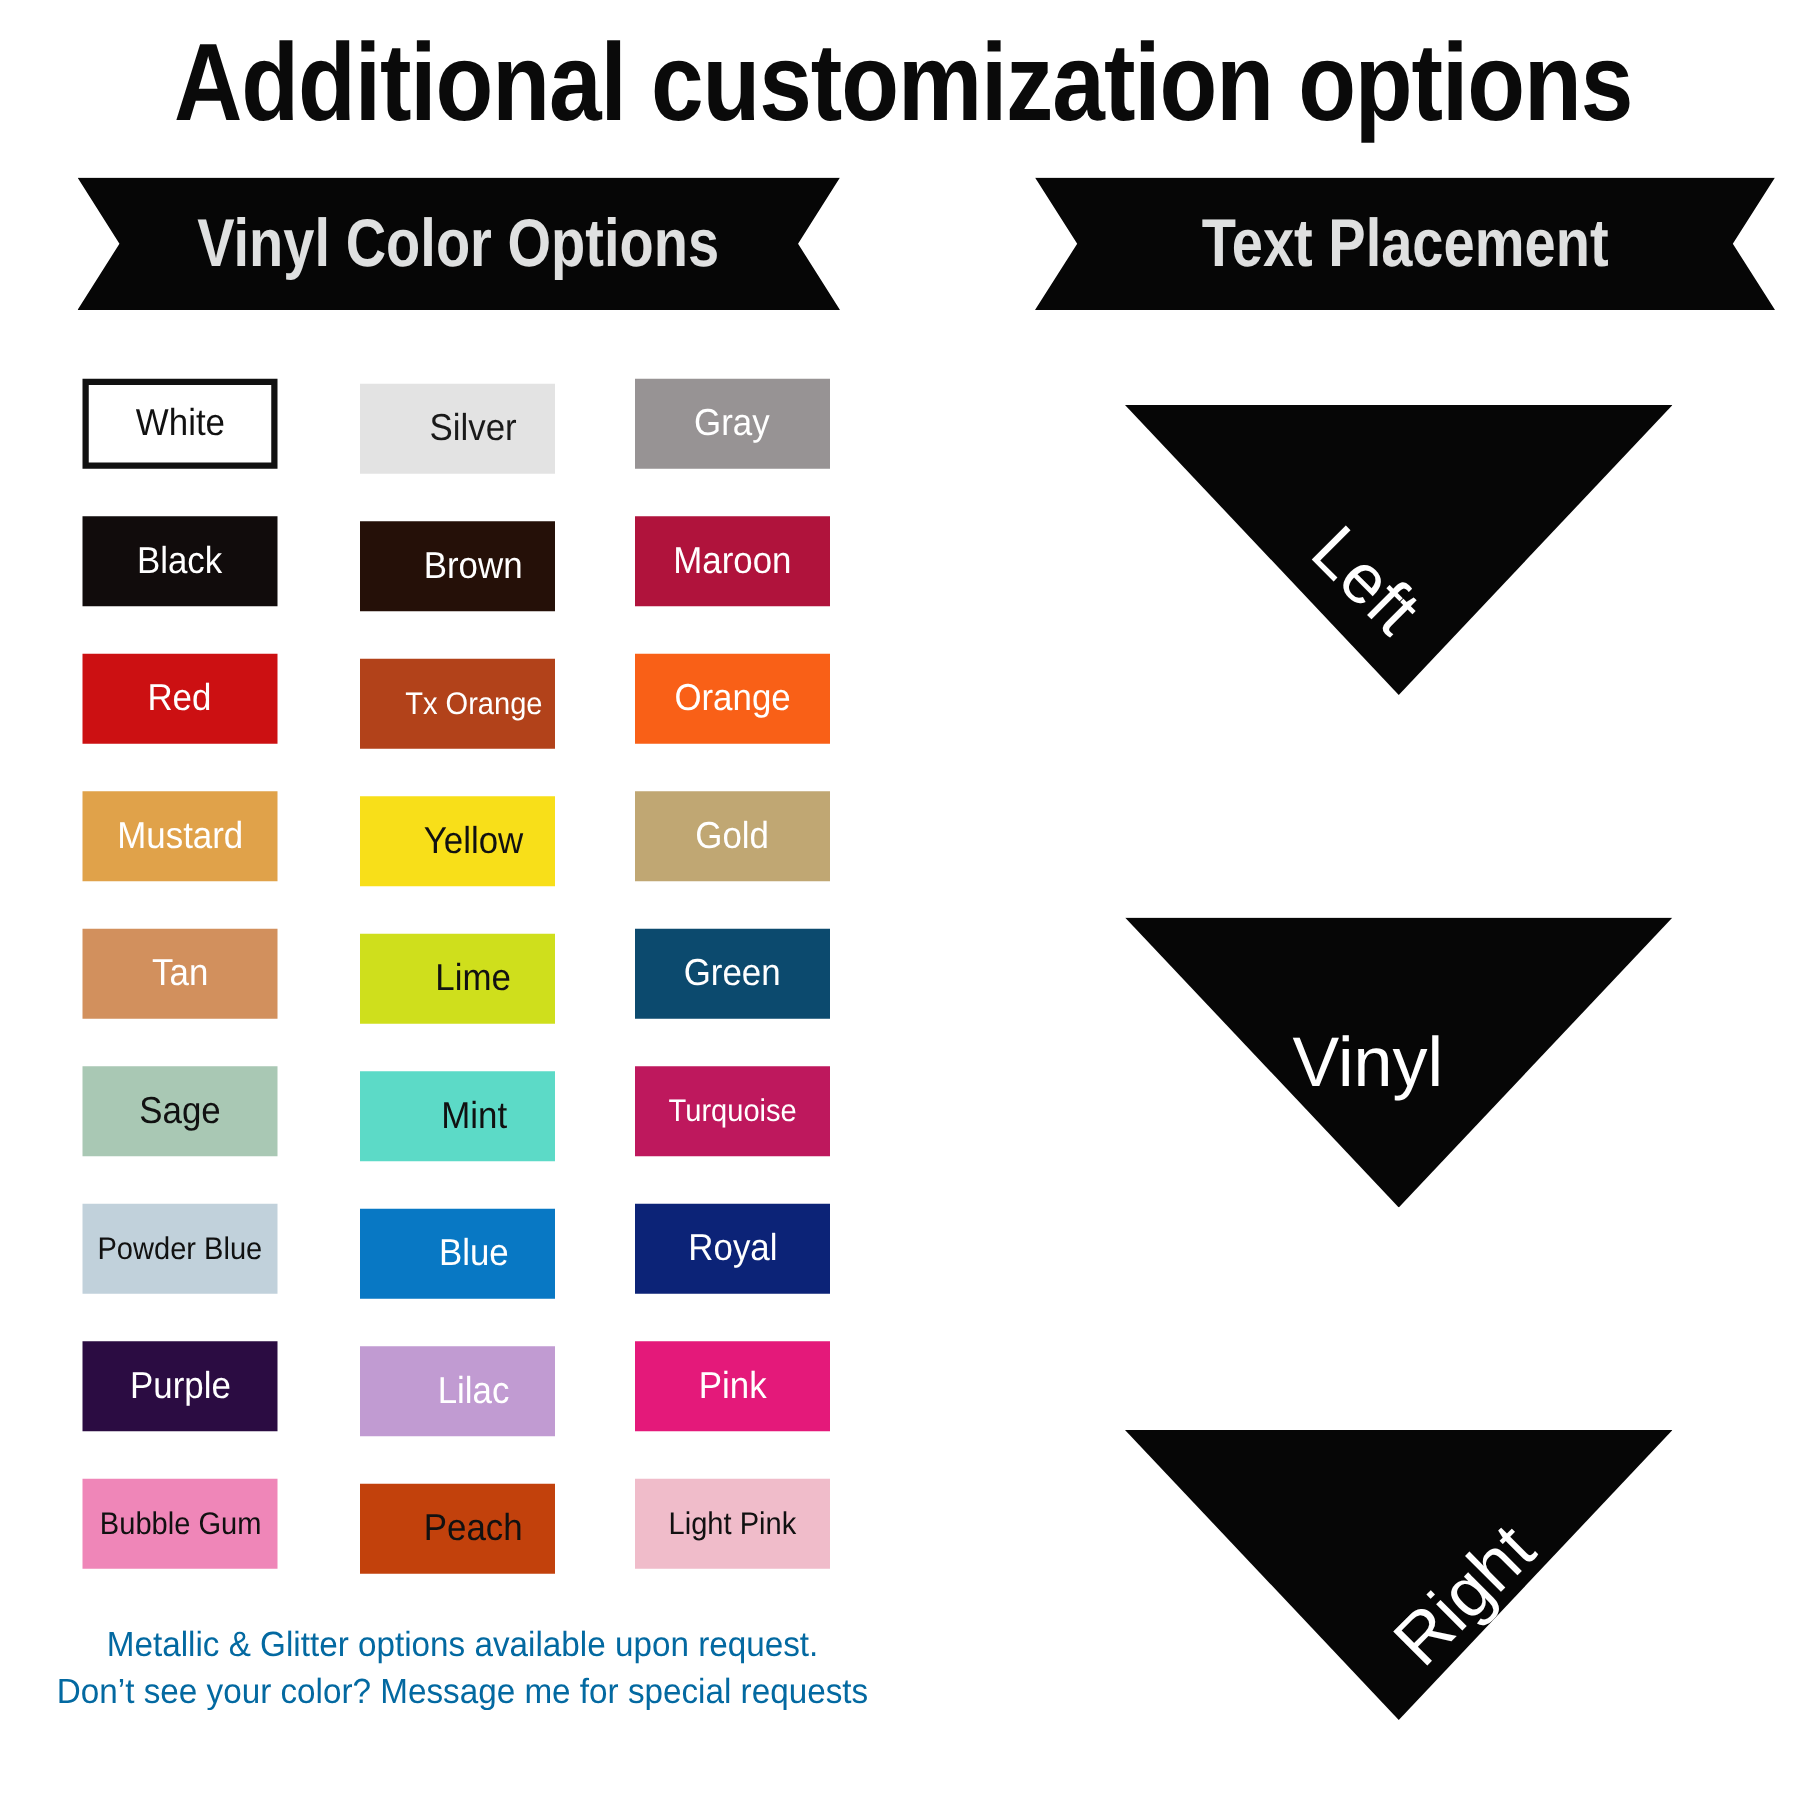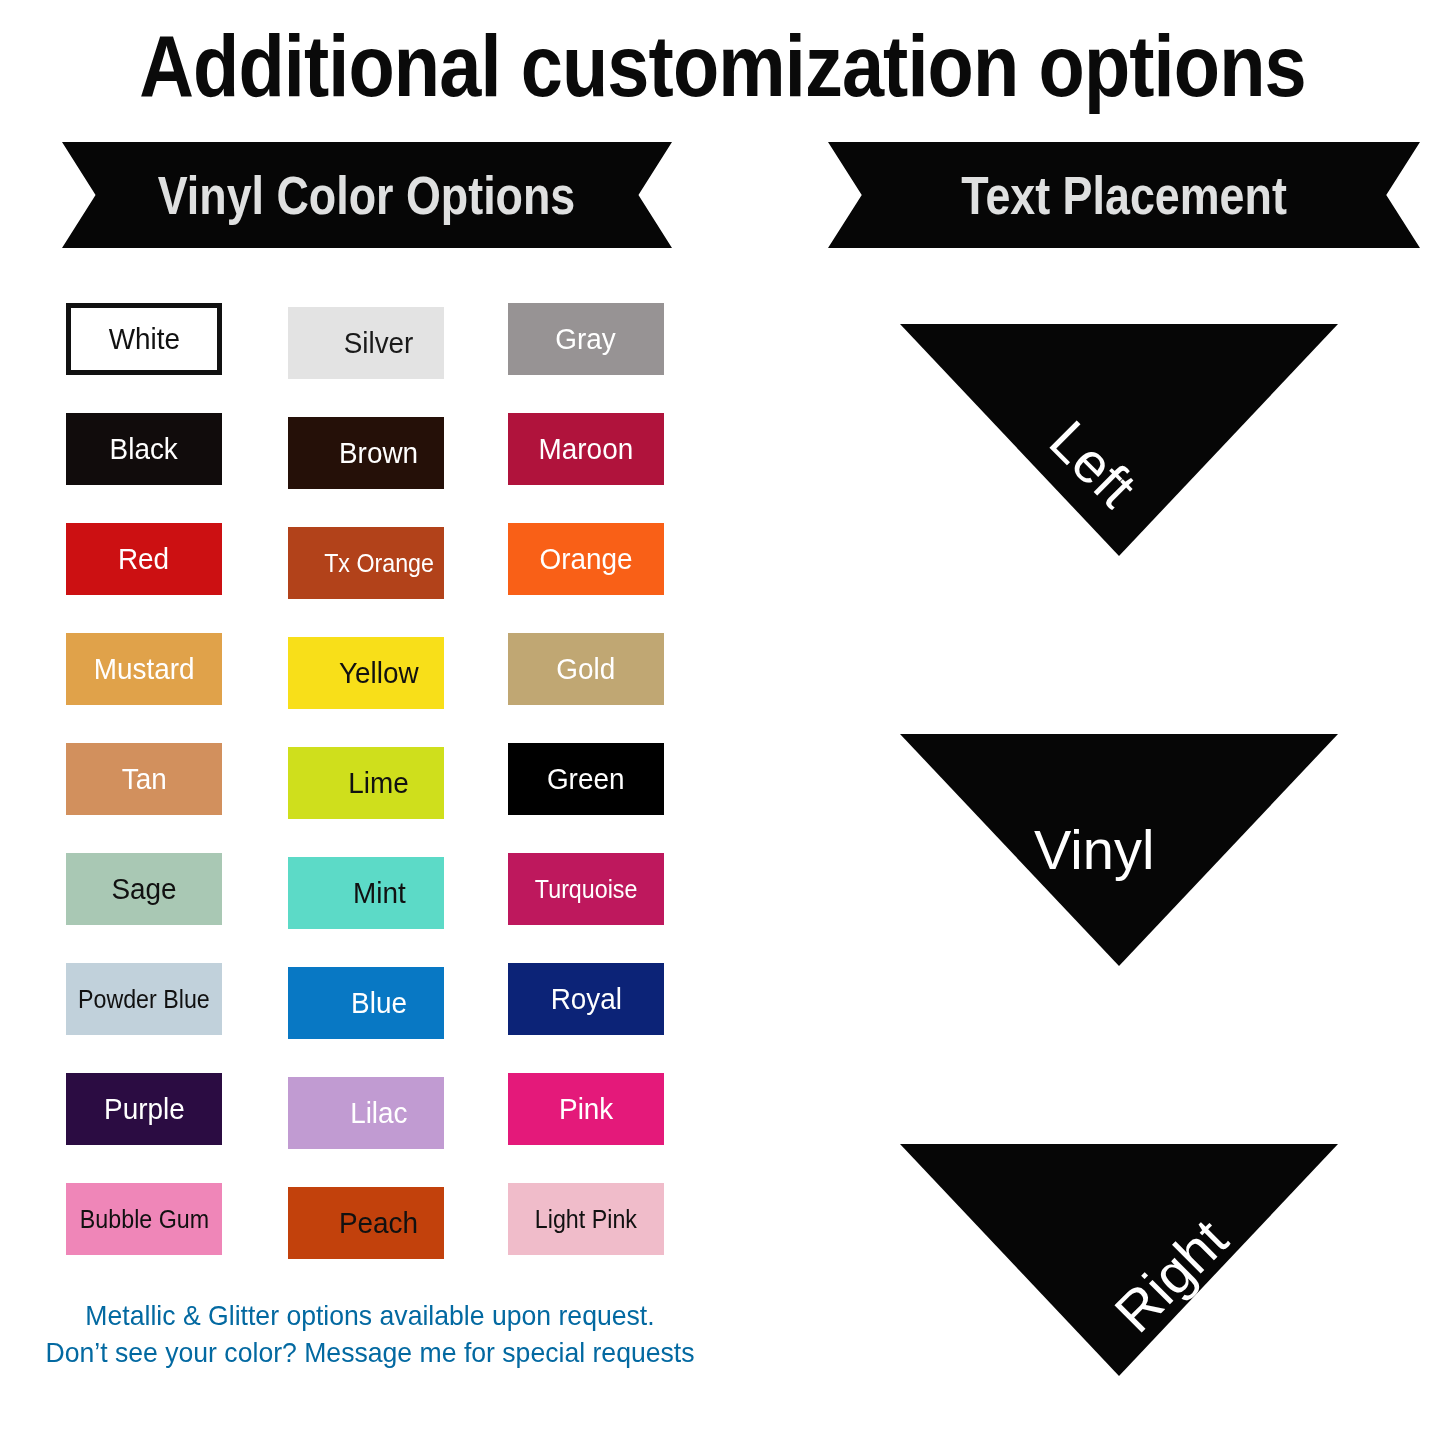--- a/index.html
+++ b/index.html
@@ -182,21 +182,21 @@
           <span class="swatch-label" style="color: rgb(255, 255, 255);">Gold</span>
         </div>
       </div>
       <div class="swatch-row">
         <div class="swatch c0" style="background: rgb(210, 144, 93);">
           <span class="swatch-label" style="color: rgb(255, 255, 255);">Tan</span>
         </div>
         <div class="swatch c1" style="background: rgb(207, 223, 28);">
           <span class="swatch-label" style="color: rgb(17, 17, 17);">Lime</span>
         </div>
-        <div class="swatch c2" style="background: #000000;">
+        <div class="swatch c2" style="background: #0c4a6e;">
           <span class="swatch-label" style="color: rgb(255, 255, 255);">Green</span>
         </div>
       </div>
       <div class="swatch-row">
         <div class="swatch c0" style="background: rgb(169, 200, 180);">
           <span class="swatch-label" style="color: rgb(17, 17, 17);">Sage</span>
         </div>
         <div class="swatch c1" style="background: rgb(92, 218, 199);">
           <span class="swatch-label" style="color: rgb(17, 17, 17);">Mint</span>
         </div>

